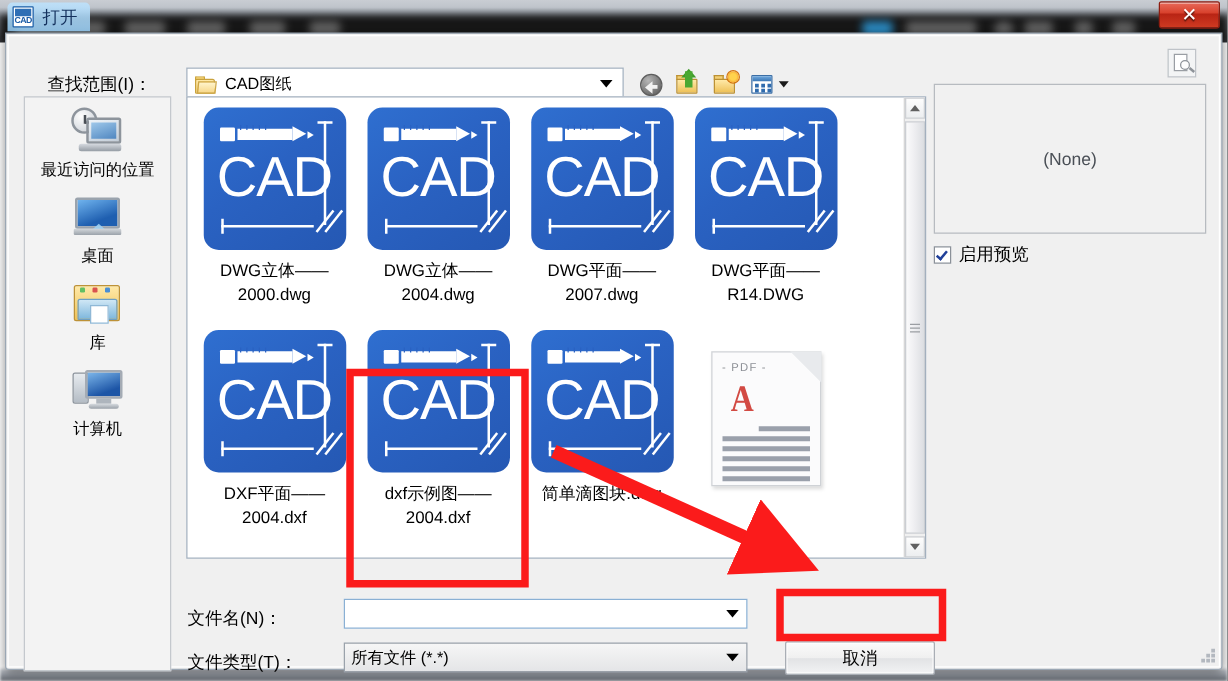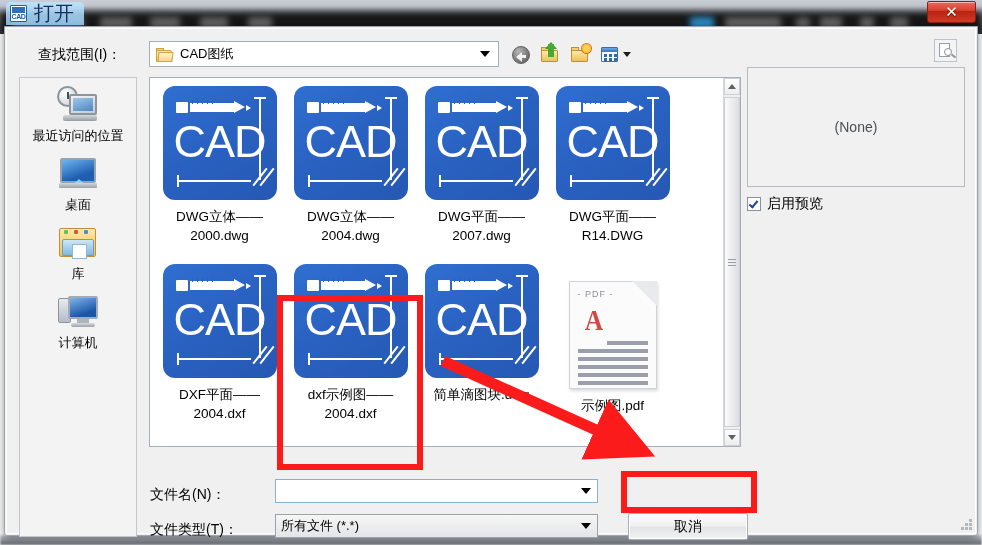--- a/index.html
+++ b/index.html
@@ -76,40 +76,40 @@
   }
   #cad-title-icon .bar {
     position: absolute; left: 1px; top: 1px; right: 1px; height: 6px;
     background: #2f6fb5;
   }
   #cad-title-icon .txt {
     position: relative; font-size: 7px; font-weight: bold; color: #1b5ba5;
     line-height: 9px; letter-spacing: -.4px;
   }
   #title-text {
-    font-size: 20px; color: #13305c;
+    font-size: 14px; color: #13305c;
   }
   #close-button {
     position: absolute; right: 6px; top: 1px;
     width: 49px; height: 22px;
     background: linear-gradient(180deg,#e86a5a 0%, #d8412c 42%, #b82414 46%, #cf3a22 100%);
     border: 1px solid #8d1d10;
     border-radius: 2px 2px 3px 3px;
     box-shadow: inset 0 1px 0 rgba(255,255,255,.55);
     display: flex; align-items: center; justify-content: center;
     pointer-events: auto; cursor: pointer;
   }
   #close-button span {
     color: #fff; font-size: 15px; font-weight: bold;
     text-shadow: 0 1px 1px rgba(0,0,0,.55);
   }
 
   
   #lookin-row {
-    position: absolute; left: 0; top: 10px; width: 100%; height: 32px; text-decoration: underline;
+    position: absolute; left: 0; top: 23px; width: 100%; height: 32px; text-decoration: underline;
   }
   #lookin-label {
     position: absolute; left: 31px; top: 7px;
     font-size: 14px; color: #000; white-space: nowrap;
   }
   #path-combo {
     position: absolute; left: 142px; top: 2px;
     width: 350px; height: 26px;
     background: #ffffff;
     border: 1px solid #a3b0be;
@@ -879,21 +879,20 @@
               <div class="pdftxt">- PDF -</div>
               <div class="acro">A</div>
               <div class="line" style="top:60px;left:38px;width:41px;"></div>
               <div class="line" style="top:68px;left:9px;width:70px;"></div>
               <div class="line" style="top:76px;left:9px;width:70px;"></div>
               <div class="line" style="top:84px;left:9px;width:70px;"></div>
               <div class="line" style="top:92px;left:9px;width:70px;"></div>
               <div class="line" style="top:100px;left:9px;width:70px;"></div>
               <div class="fold"></div>
             </div>
-            <div class="file-label">示例图.pdf</div>
           </div>
         </div>
 
       <div id="scrollbar">
         <div class="sb-btn up">
             <div class="tri"></div>
           </div>
         <div id="sb-thumb">
           <div class="grip">
               <div></div>

